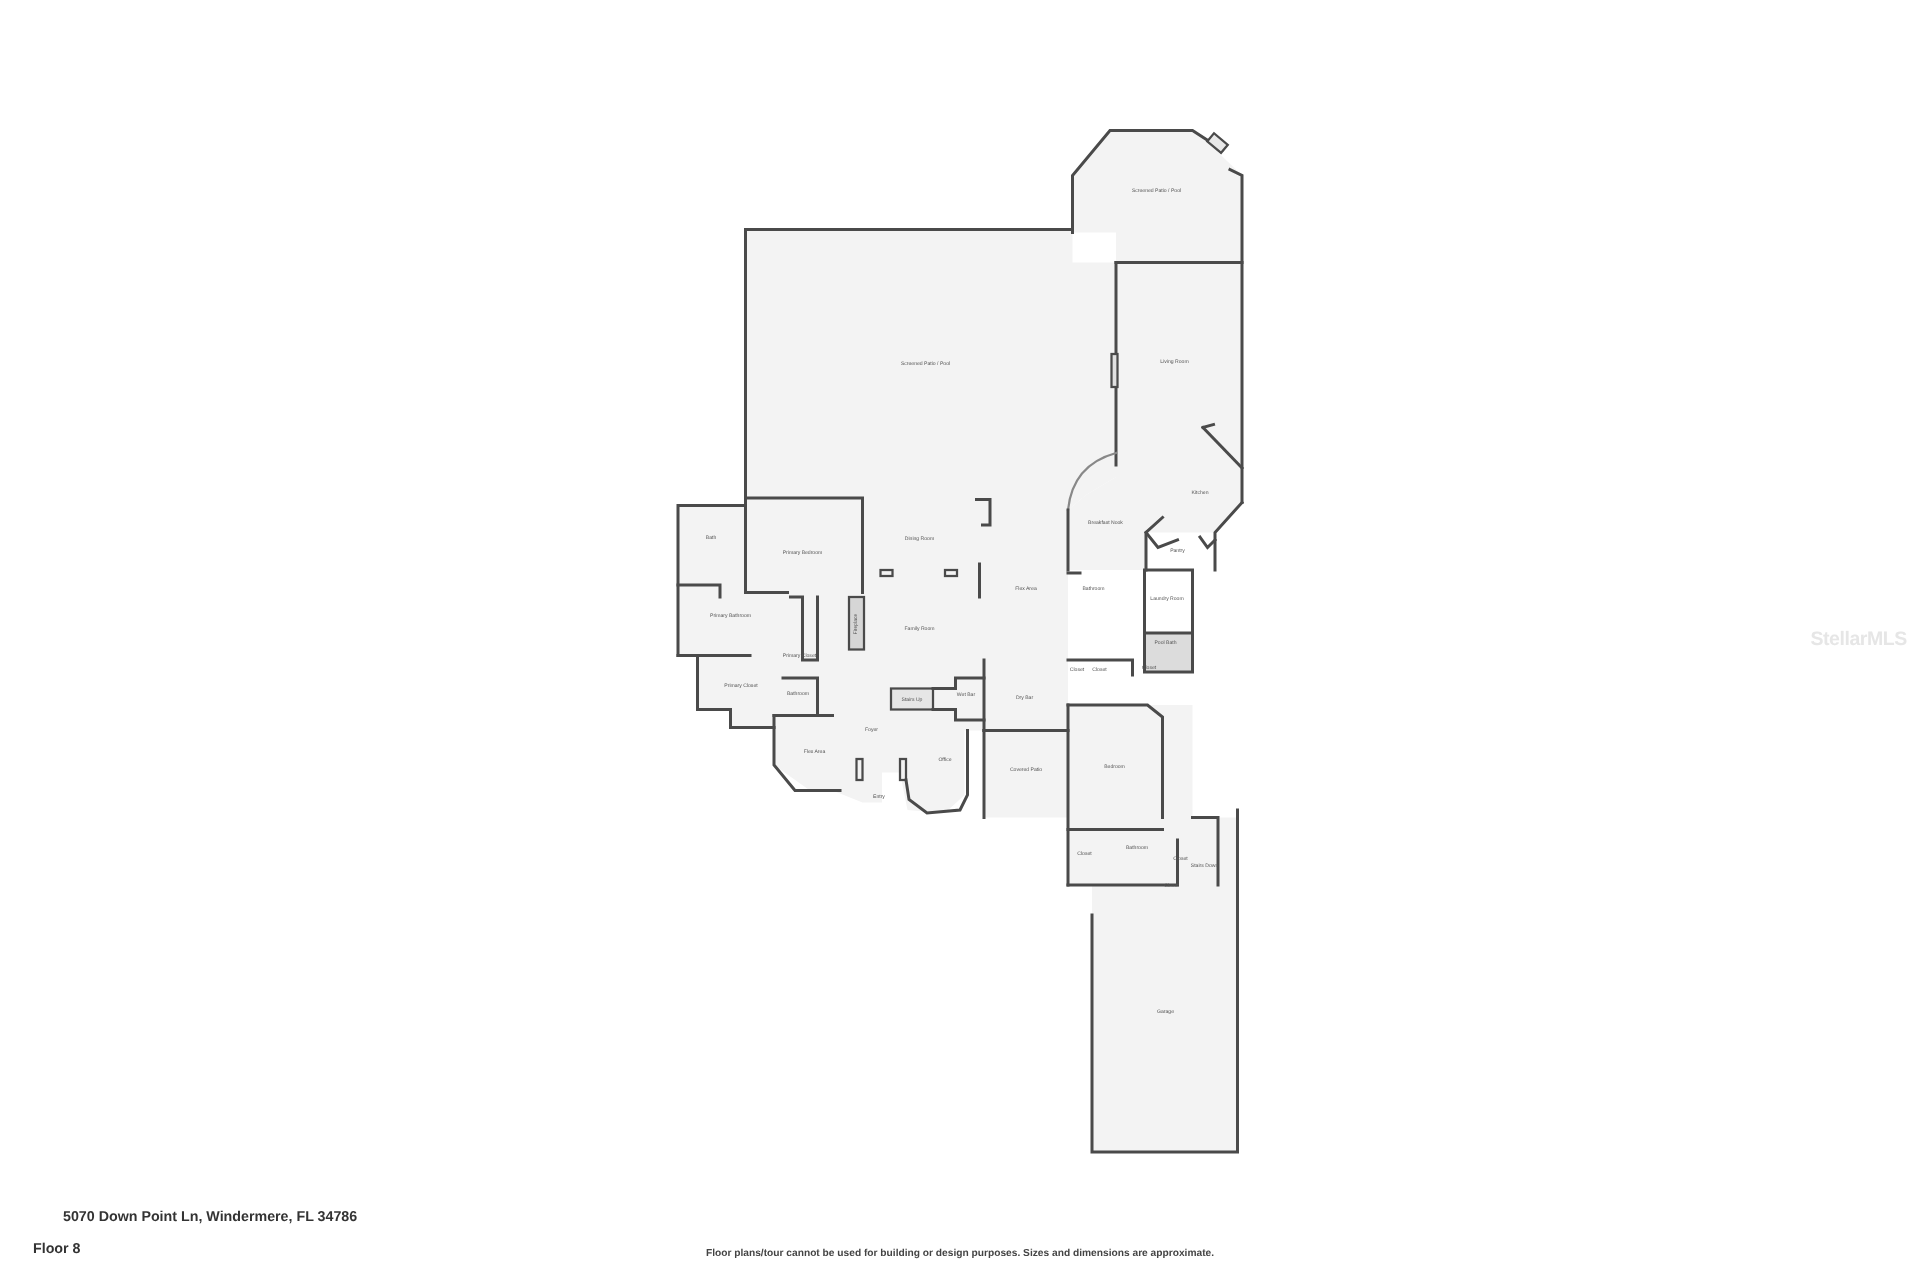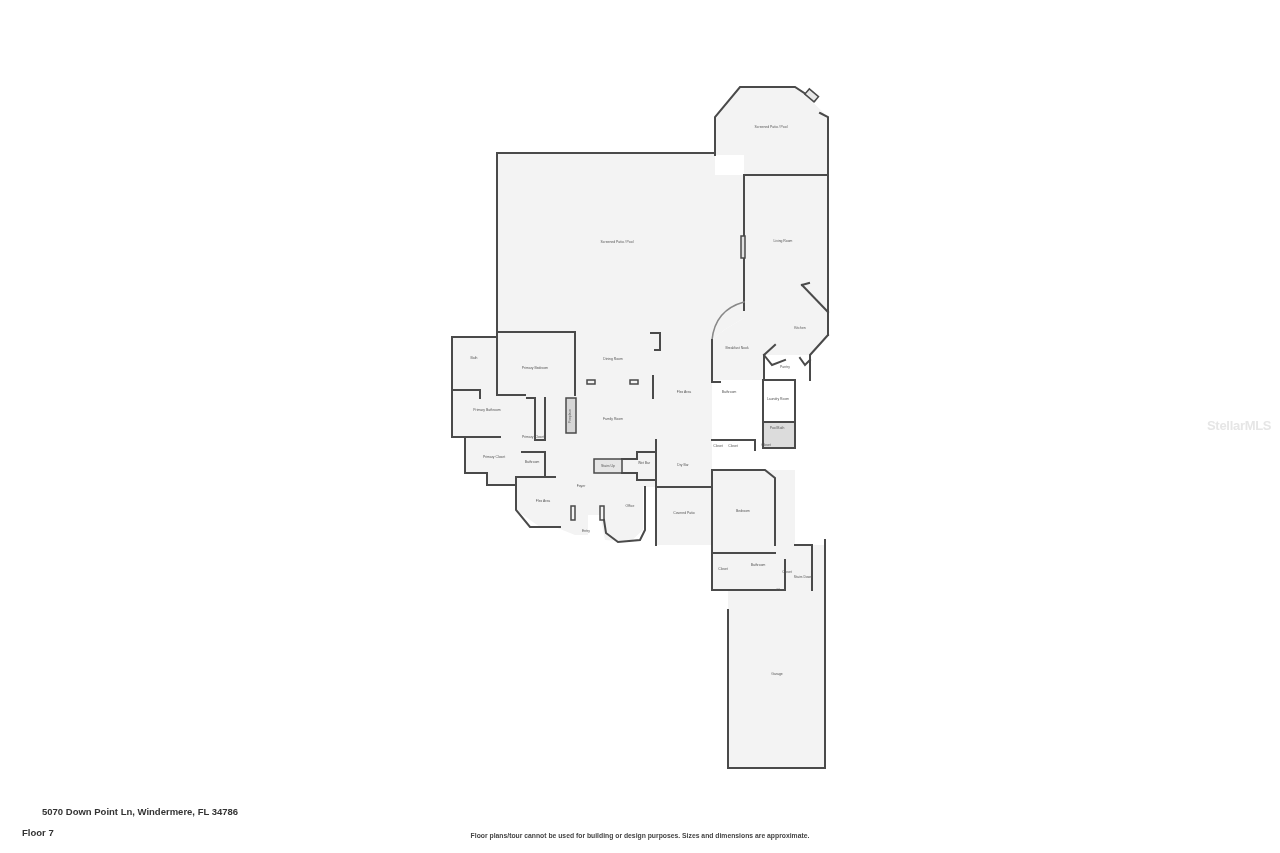--- a/index.html
+++ b/index.html
@@ -126,14 +126,14 @@
     <text class="room-label" x="787" y="573">Closet</text>
     <text class="room-label" x="781" y="591">Closet</text>
     <text class="room-label" x="803" y="578">Stairs Down</text>
     <text class="room-label" x="777" y="675">Garage</text>
   </g>
 </svg>
 
 <div class="watermark">StellarMLS</div>
 
 <div class="footer-address">5070 Down Point Ln, Windermere, FL 34786</div>
-<div class="footer-floor">Floor 7</div>
+<div class="footer-floor">Floor 8</div>
 <div class="footer-disclaimer">Floor plans/tour cannot be used for building or design purposes. Sizes and dimensions are approximate.</div>
 
 </body></html>

